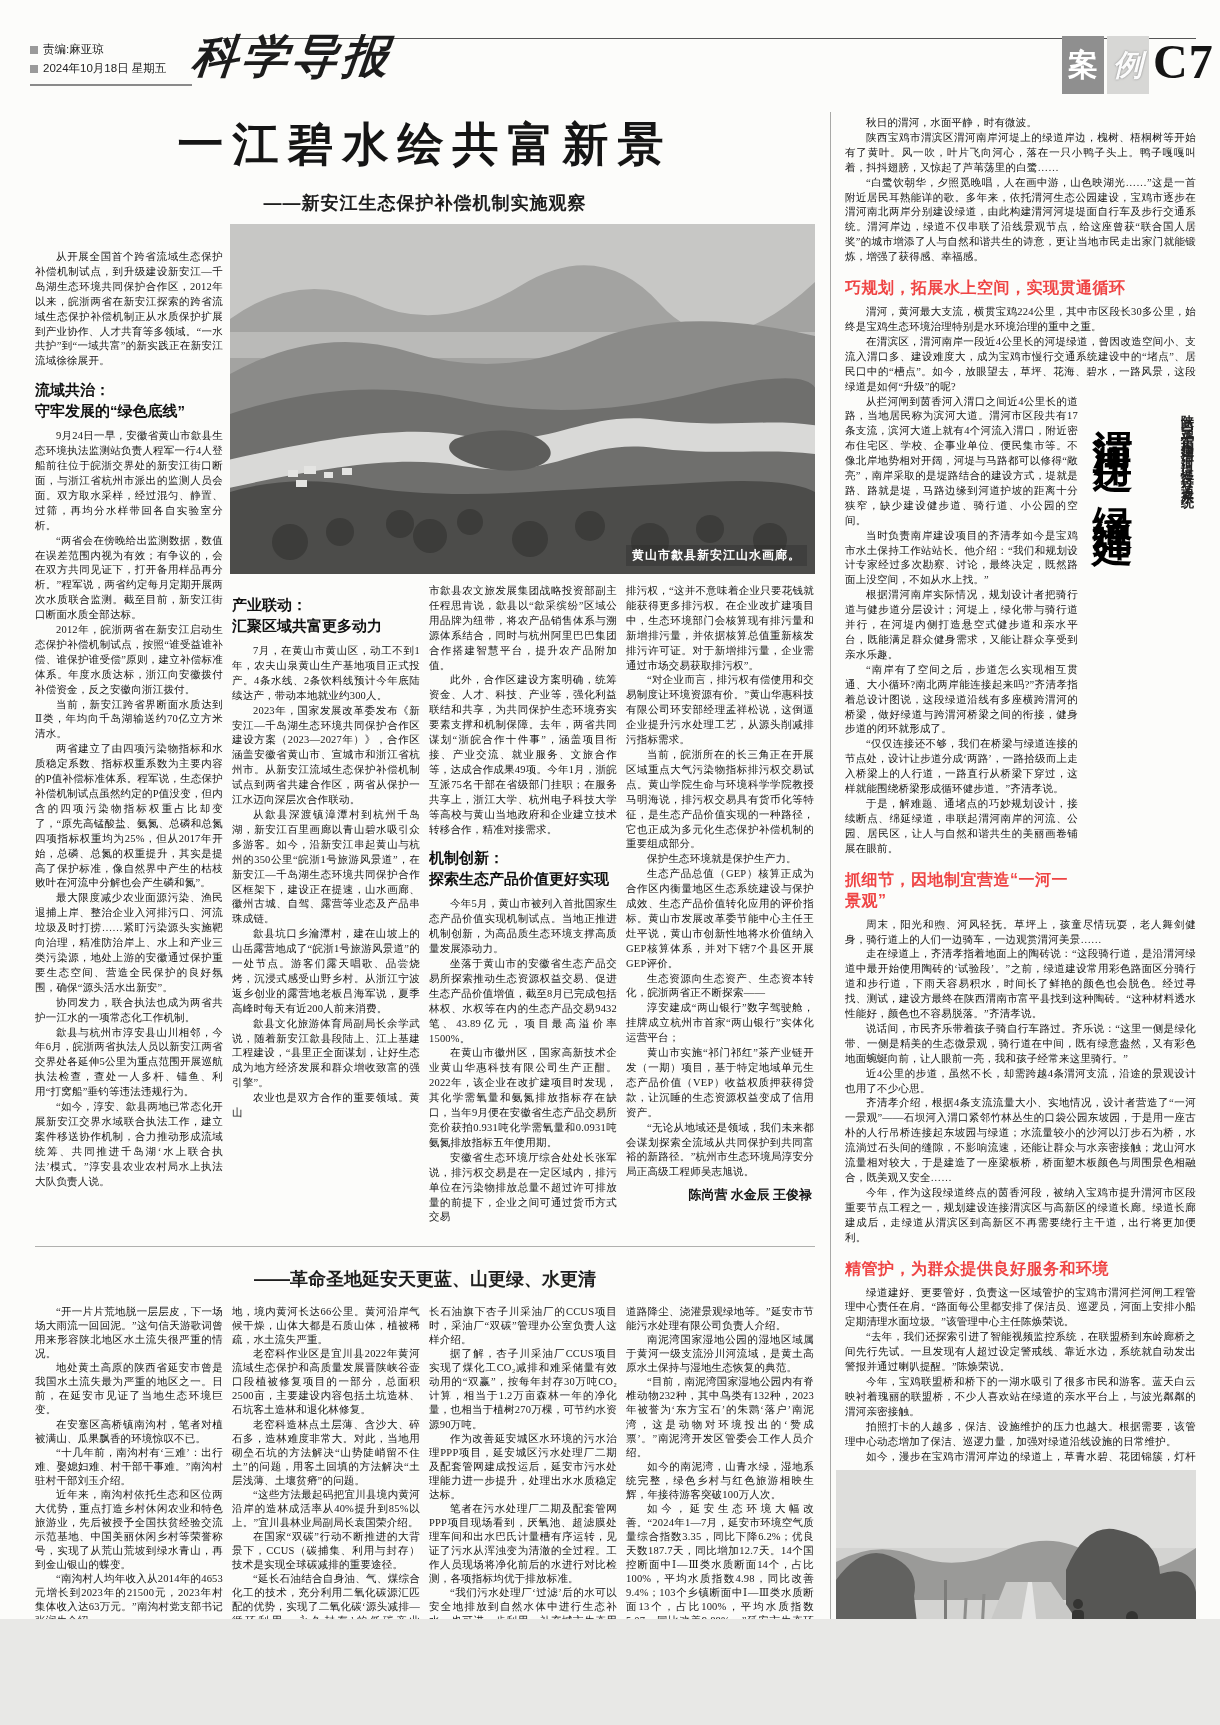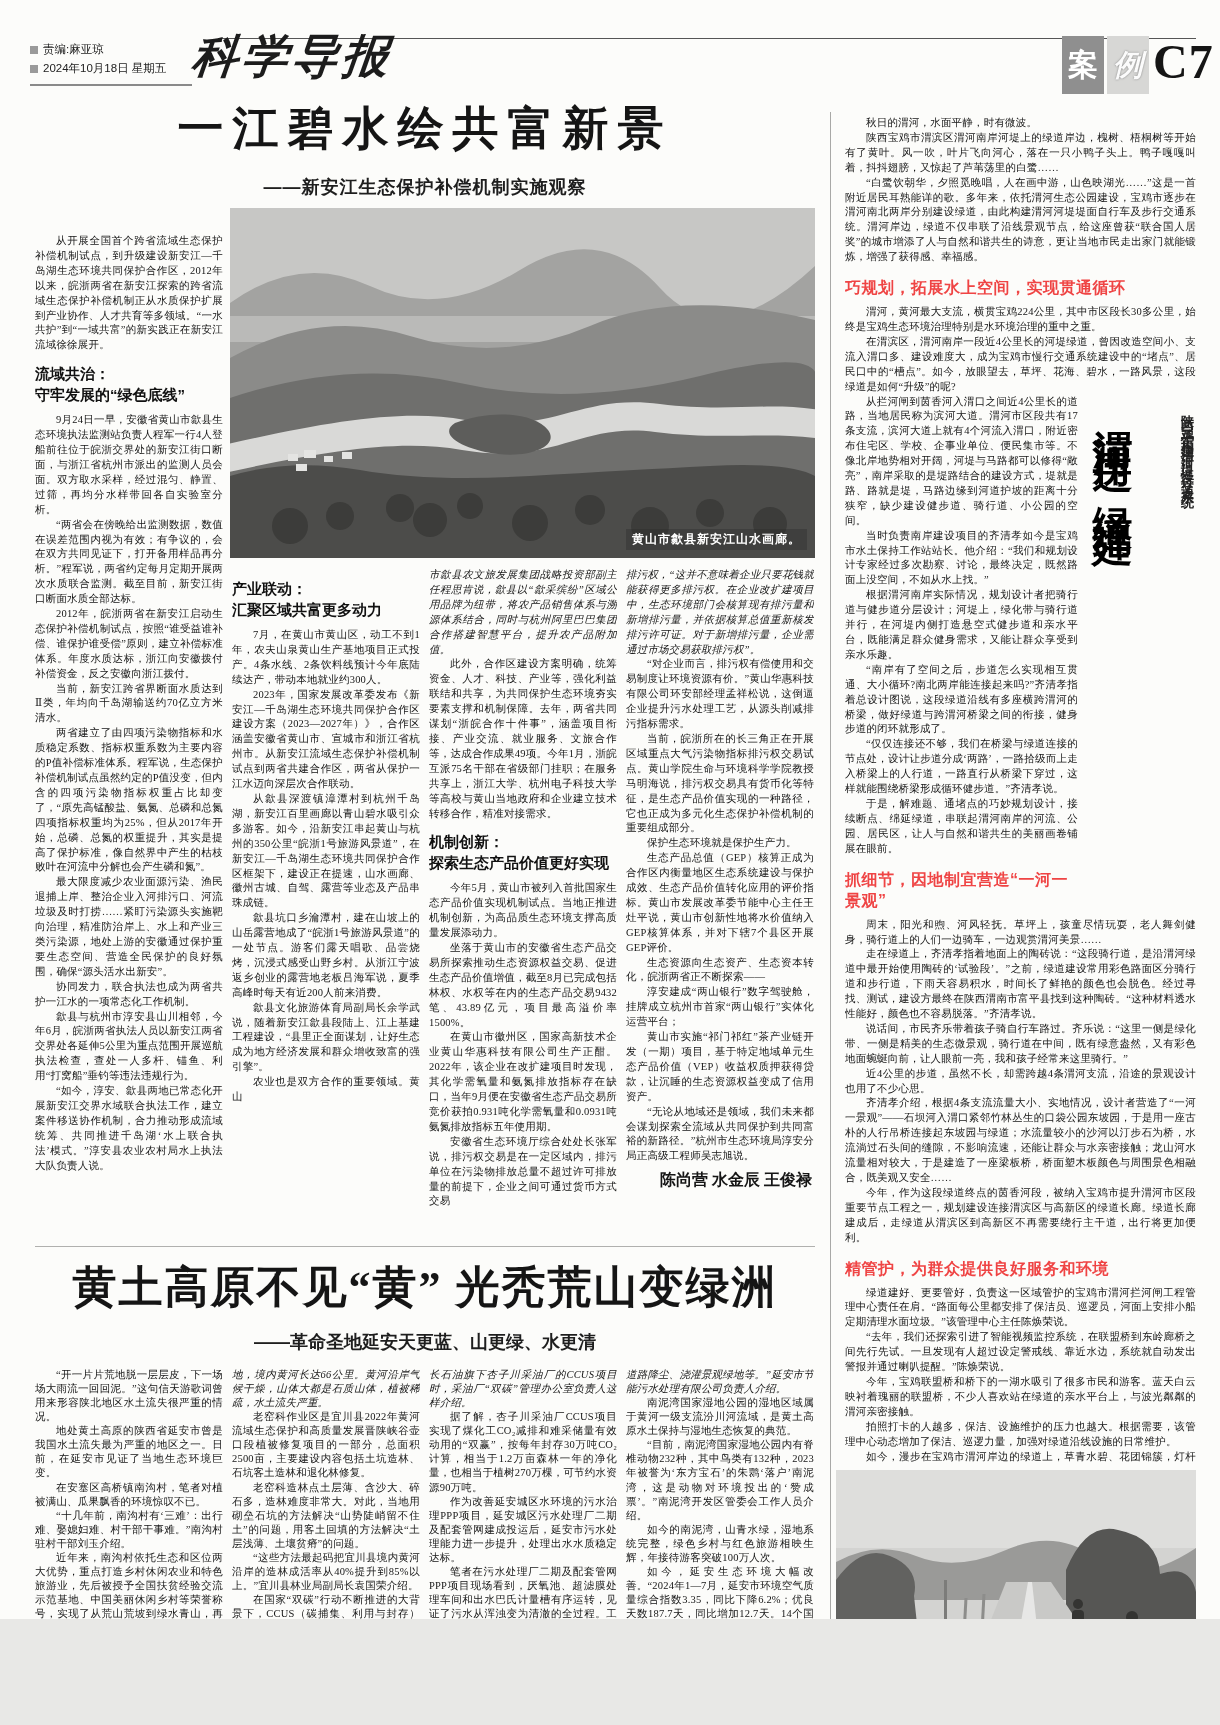--- a/index.html
+++ b/index.html
@@ -14,26 +14,26 @@
   .hdr-meta-rule{position:absolute;left:30px;top:84px;width:162px;height:2px;background:#8a8a8a;}
   .masthead{position:absolute;left:192px;top:26px;font-size:46px;font-weight:bold;font-style:italic;
             letter-spacing:4px;transform:skewX(-6deg);color:#1c1c1c;}
   .badge{position:absolute;top:36px;width:42px;height:58px;display:flex;align-items:center;justify-content:center;
          font-size:30px;font-weight:bold;}
   .badge.an{left:1062px;background:#8f8f8f;color:#fff;}
   .badge.li{left:1107px;background:#d7d7d5;color:#fbfbfb;text-shadow:0 0 2px #777;font-style:italic;}
   .pageno{position:absolute;left:1153px;top:34px;font-size:48px;font-weight:bold;letter-spacing:1px;}
   
   .para{margin:0;font-size:10.5px;line-height:1.42;text-align:justify;text-indent:2em;letter-spacing:.2px;}
-  .para.cont{text-indent:0;font-style:italic;}
-  .byline{margin:6px 2px 0 0;font-size:16px;font-weight:bold;text-align:right;}
+  .para.cont{text-indent:0;}
+  .byline{margin:6px 2px 0 0;font-size:13px;font-weight:bold;text-align:right;}
   .col-head{margin:10px 0 8px;font-family:"Liberation Sans","DejaVu Sans",sans-serif;font-weight:bold;
             font-size:15px;line-height:1.4;white-space:pre-line;color:#111;}
   
-  .main-article{position:absolute;left:35px;top:92px;width:780px;height:1134px;overflow:hidden;}
+  .main-article{position:absolute;left:35px;top:108px;width:780px;height:1134px;overflow:hidden;}
   .ma-title{margin:6px 0 0;text-align:center;font-size:46px;font-weight:bold;letter-spacing:9px;}
   .ma-sub{margin:15px 0 0;text-align:center;font-family:"Liberation Sans","DejaVu Sans",sans-serif;
           font-weight:bold;font-size:18px;letter-spacing:1px;color:#1e1e1e;}
   .ma-photo{position:absolute;left:195px;top:116px;width:585px;height:350px;overflow:hidden;background:#bbb;}
   .ma-photo svg{display:block;}
   .photo-caption{position:absolute;right:8px;bottom:8px;font-size:12px;font-weight:bold;color:#fff;
                  background:rgba(40,40,40,.35);padding:2px 6px;letter-spacing:1px;margin-left:40px;}
   .ma-cols{position:absolute;left:0;top:142px;width:780px;height:990px;display:flex;gap:9px;overflow:hidden;}
   .ma-cols .col{width:188px;flex:0 0 188px;overflow:hidden;}
   .ma-cols .col.pad{padding-top:334px;}
@@ -223,21 +223,20 @@
         <circle cx="296" cy="147" r="6"></circle>
       </g>
       <g stroke="#8d8d8b" stroke-width="3">
         <line x1="130" y1="128" x2="124" y2="238"></line>
           <line x1="148" y1="124" x2="144" y2="200"></line>
       </g>
     </svg>
   </div>
 
   <div class="yanan">
-    <h1 class="ya-title">黄土高原不见“黄” 光秃荒山变绿洲</h1>
     <div class="ya-sub">——革命圣地延安天更蓝、山更绿、水更清</div>
     <div class="ya-cols">
       <div class="col">
           <p class="para">“开一片片荒地脱一层层皮，下一场场大雨流一回回泥。”这句信天游歌词曾用来形容陕北地区水土流失很严重的情况。</p>
           <p class="para">地处黄土高原的陕西省延安市曾是我国水土流失最为严重的地区之一。日前，在延安市见证了当地生态环境巨变。</p>
           <p class="para">在安塞区高桥镇南沟村，笔者对植被满山、瓜果飘香的环境惊叹不已。</p>
           <p class="para">“十几年前，南沟村有‘三难’：出行难、娶媳妇难、村干部干事难。”南沟村驻村干部刘玉介绍。</p>
           <p class="para">近年来，南沟村依托生态和区位两大优势，重点打造乡村休闲农业和特色旅游业，先后被授予全国扶贫经验交流示范基地、中国美丽休闲乡村等荣誉称号，实现了从荒山荒坡到绿水青山，再到金山银山的蝶变。</p>
           <p class="para">“南沟村人均年收入从2014年的4653元增长到2023年的21500元，2023年村集体收入达63万元。”南沟村党支部书记张润生介绍。</p>
           <p class="para">除了村民们的努力，延安生态环境的改善离不开众多部门和企业的奋斗。</p>

